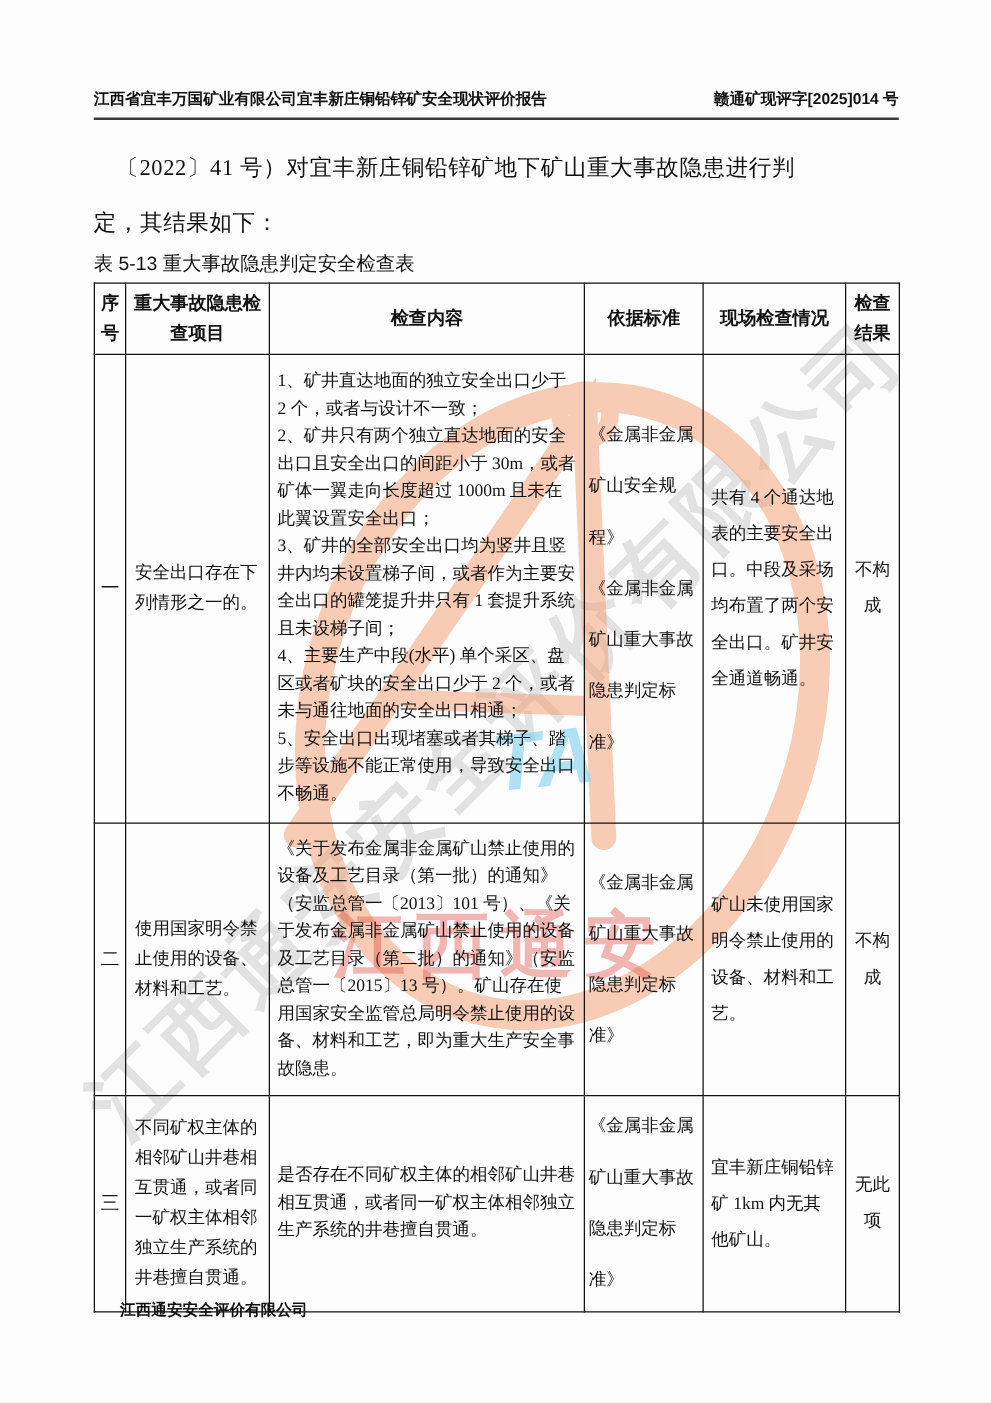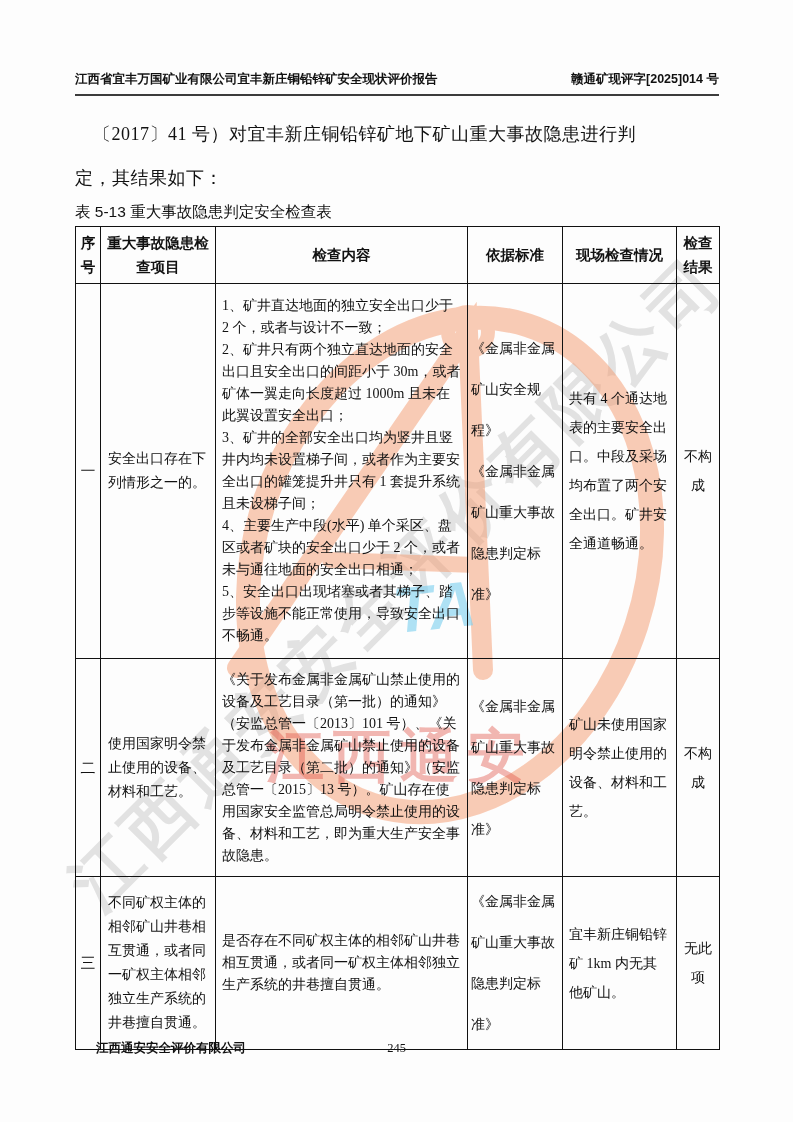--- a/index.html
+++ b/index.html
@@ -63,21 +63,21 @@
   </div>
 
   <div class="content">
 
     <div class="page-header">
       <span>江西省宜丰万国矿业有限公司宜丰新庄铜铅锌矿安全现状评价报告</span>
       <span>赣通矿现评字[2025]014 号</span>
     </div>
 
     <div class="intro">
-      <div class="l1">〔2017〕41 号）对宜丰新庄铜铅锌矿地下矿山重大事故隐患进行判</div>
+      <div class="l1">〔2022〕41 号）对宜丰新庄铜铅锌矿地下矿山重大事故隐患进行判</div>
       <div class="l2">定，其结果如下：</div>
     </div>
 
     <div class="table-title">表 5-13  重大事故隐患判定安全检查表</div>
 
     <table class="check">
       <colgroup>
         <col style="width:25px">
           <col style="width:115px">
           <col style="width:252px">
@@ -121,14 +121,13 @@
         <td class="col-content">是否存在不同矿权主体的相邻矿山井巷相互贯通，或者同一矿权主体相邻独立生产系统的井巷擅自贯通。</td>
         <td class="col-standard">《金属非金属矿山重大事故隐患判定标准》</td>
         <td class="col-situation">宜丰新庄铜铅锌矿 1km 内无其他矿山。</td>
         <td class="col-result">无此项</td>
       </tr>
     </tbody>
       </table>
   </div>
 
   <div class="footer-company">江西通安安全评价有限公司</div>
-  <div class="footer-page">245</div>
 </div>
 
 </body></html>

